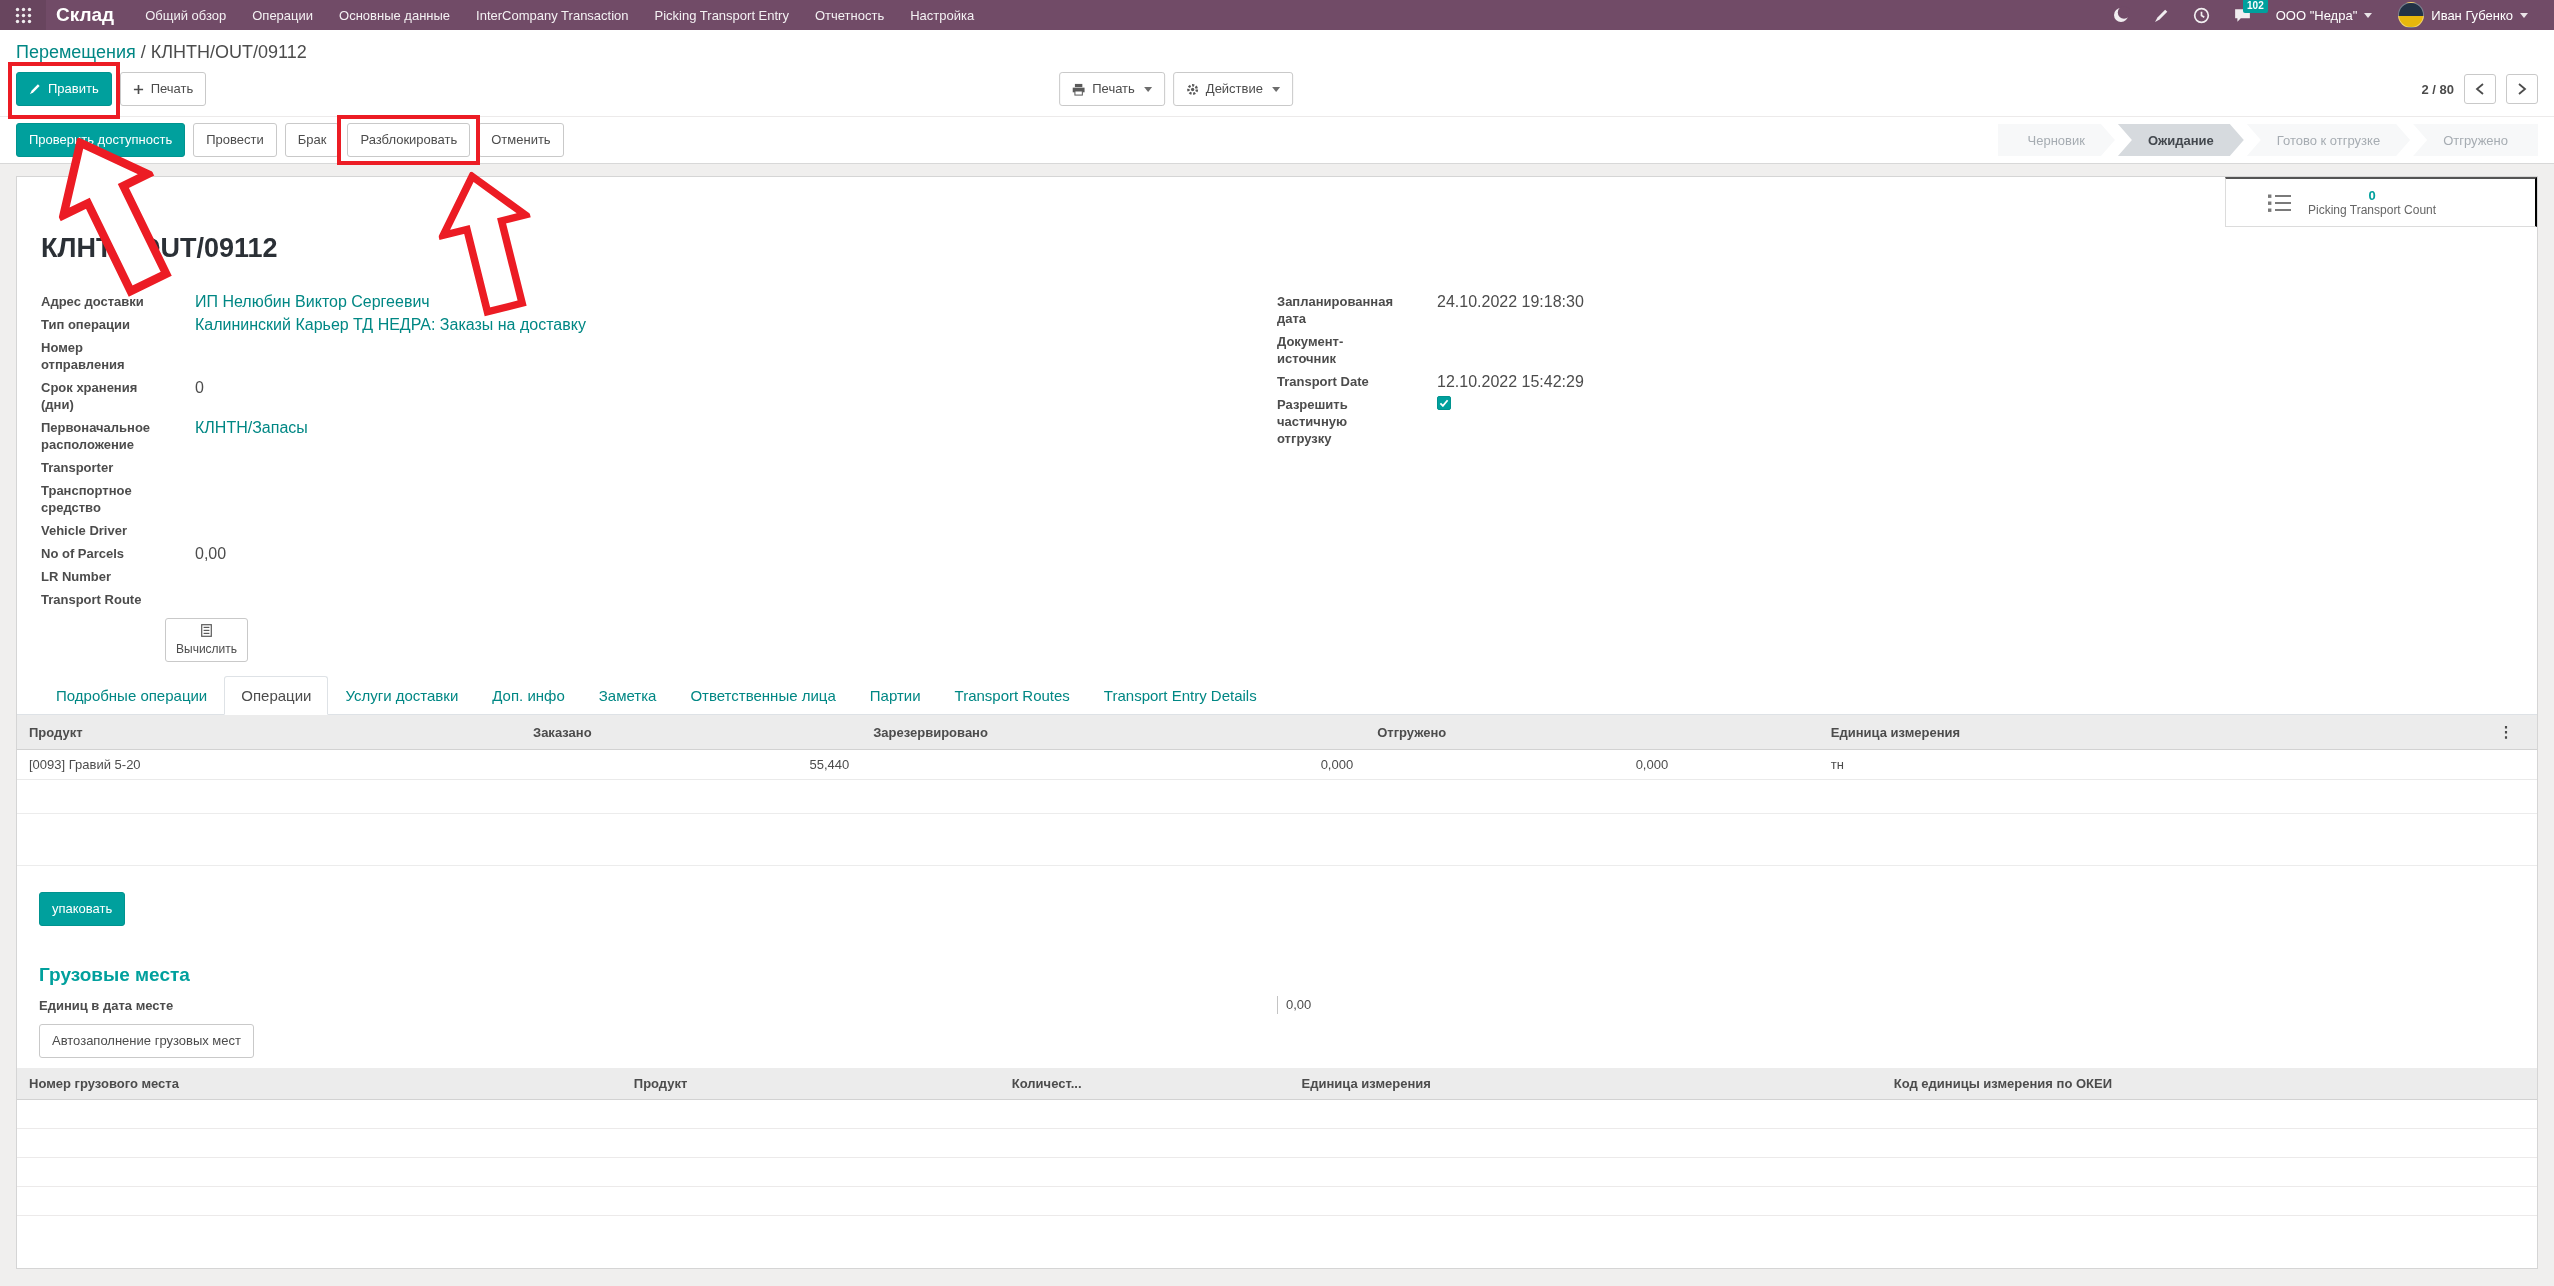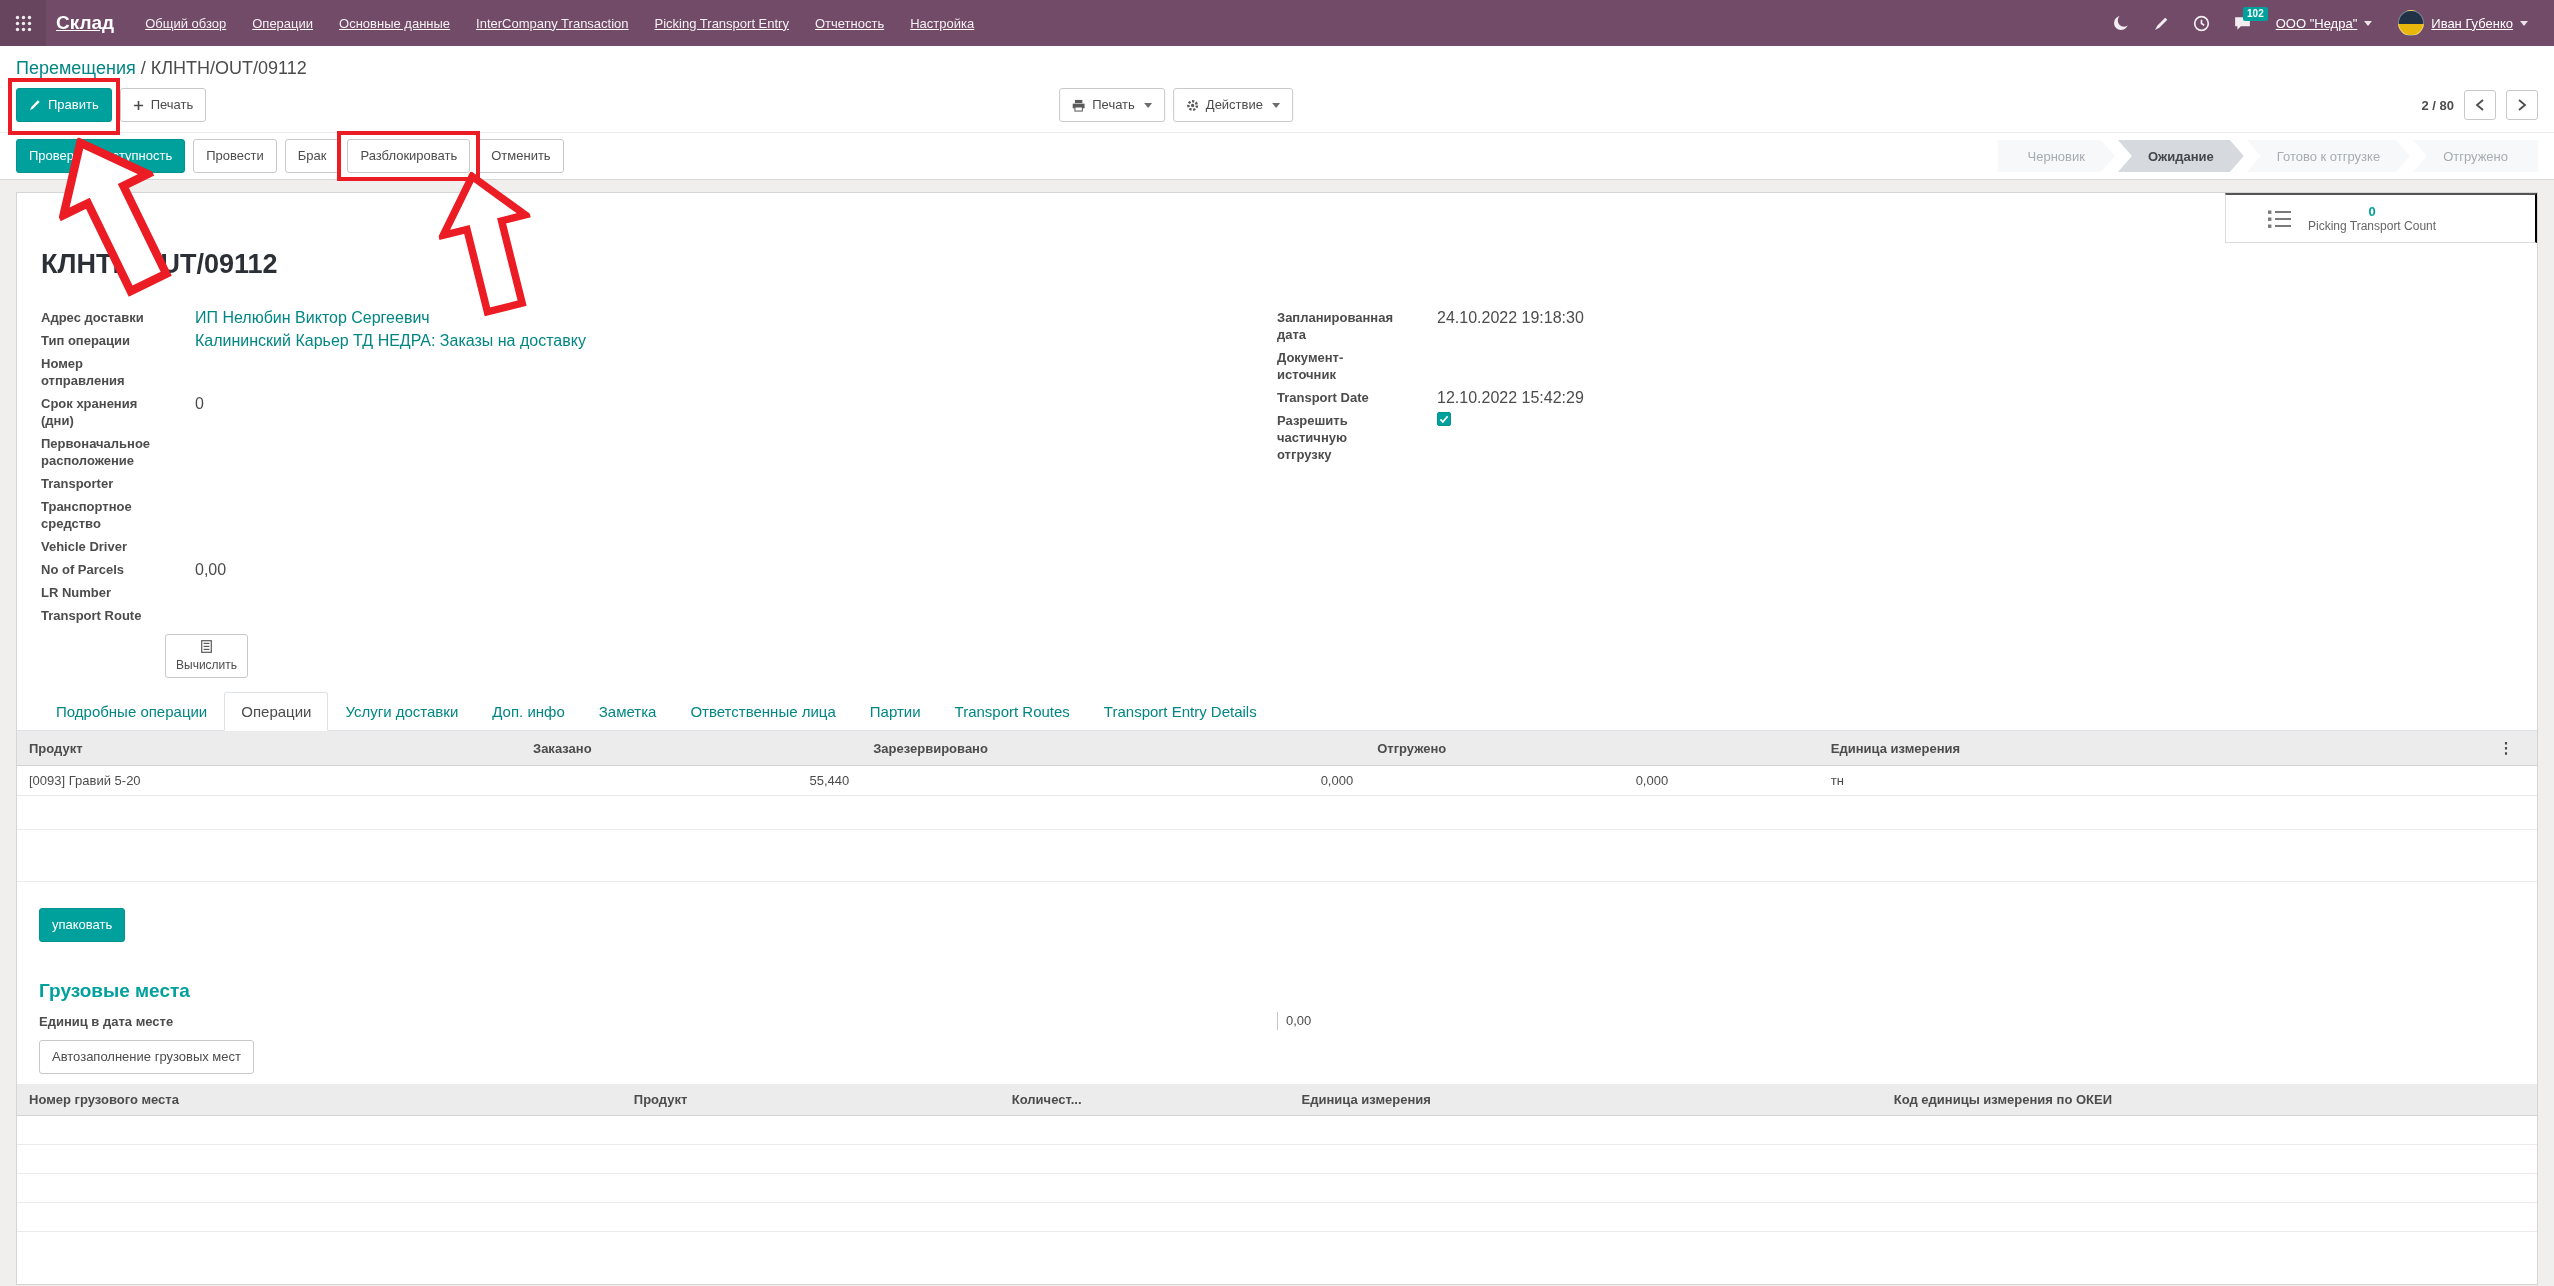--- a/index.html
+++ b/index.html
@@ -5,21 +5,21 @@
   * { margin:0; padding:0; box-sizing:border-box; }
   html,body { width:2554px; height:1286px; }
   body {
     font-family:"Liberation Sans", sans-serif;
     font-size:13px; color:#4c4c4c;
     background:#f0efee; overflow:hidden; position:relative; cursor:default;
   }
   svg { display:block; }
 
   
-  .navbar { height:46px; background:#714B67; display:flex; align-items:stretch; color:#fff; padding-right:14px;text-decoration:underline; }
+  .navbar { height:30px; background:#714B67; display:flex; align-items:stretch; color:#fff; padding-right:14px; }
   .nav-apps { width:46px; display:flex; align-items:center; justify-content:center; background:rgba(0,0,0,.08); cursor:pointer; }
   .nav-brand { font-size:19px; font-weight:bold; padding:0 18px 0 10px; display:flex; align-items:center; }
   .nav-menu { display:flex; align-items:stretch; }
   .nav-item { padding:0 13px; font-size:13px; color:rgba(255,255,255,.92); display:flex; align-items:center; cursor:pointer; white-space:nowrap; }
   .nav-right { margin-left:auto; display:flex; align-items:center; gap:2px; }
   .nav-icon-btn { padding:0 11px; height:46px; display:flex; align-items:center; cursor:pointer; position:relative; }
   .nav-badge { position:absolute; top:7px; right:-6px; background:#00A09D; color:#fff; font-size:10px; line-height:14px; padding:0 4px; border-radius:2px; font-weight:bold; }
   .nav-text-btn { display:flex; align-items:center; gap:7px; padding:0 12px; height:46px; font-size:13px; cursor:pointer; white-space:nowrap; }
   .caret-down { width:0; height:0; border-left:4px solid transparent; border-right:4px solid transparent; border-top:5px solid rgba(255,255,255,.85); }
   .avatar { width:26px; height:26px; border-radius:50%; background:linear-gradient(#223246 54%, #e8b70c 46%); border:1px solid rgba(255,255,255,.4); }
@@ -311,20 +311,21 @@
         <div class="frow">
           <div class="flabel">Номер отправления</div>
           <div class="fvalue"></div>
         </div>
         <div class="frow">
           <div class="flabel">Срок хранения (дни)</div>
           <div class="fvalue">0</div>
         </div>
         <div class="frow">
           <div class="flabel">Первоначальное расположение</div>
+          <div class="fvalue link">КЛНТН/Запасы</div>
         </div>
         <div class="frow">
           <div class="flabel">Transporter</div>
           <div class="fvalue"></div>
         </div>
         <div class="frow">
           <div class="flabel">Транспортное средство</div>
           <div class="fvalue"></div>
         </div>
         <div class="frow">

